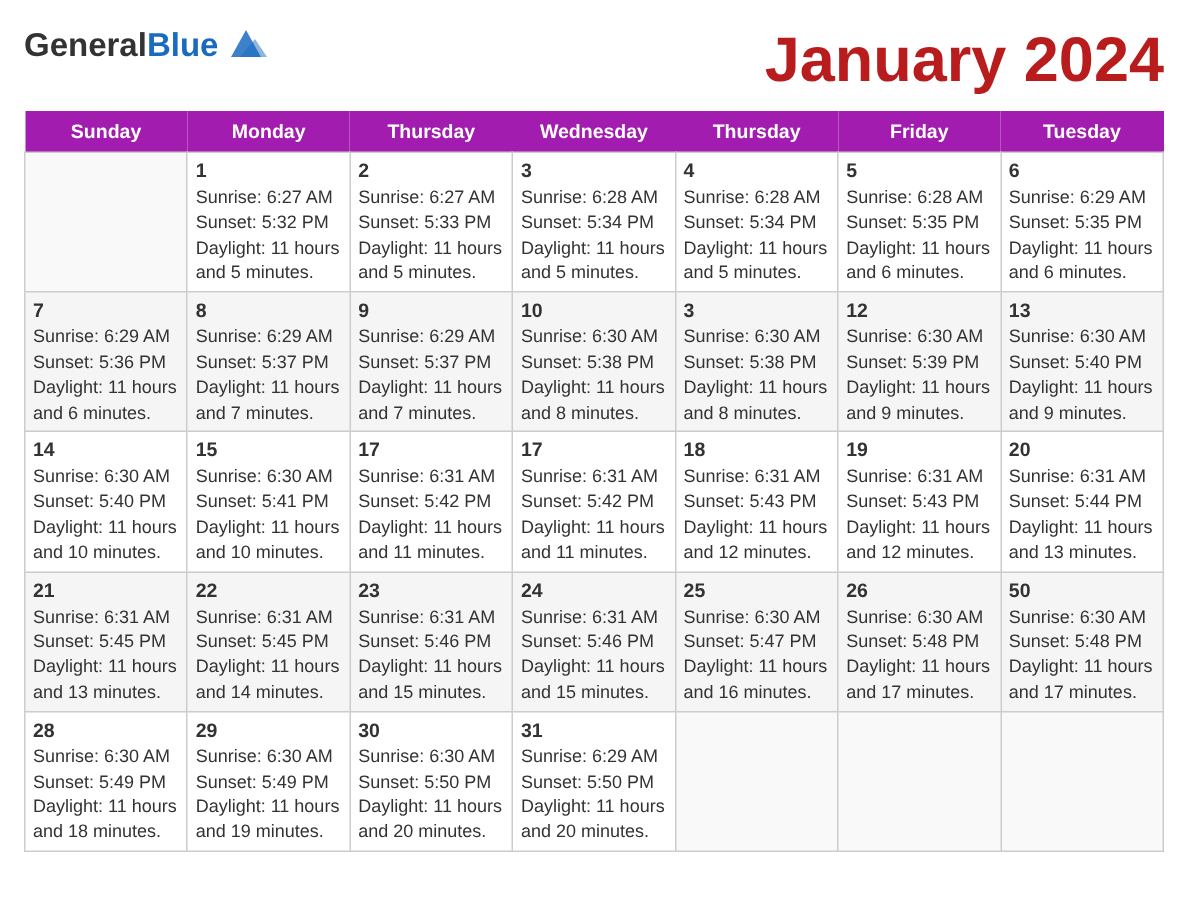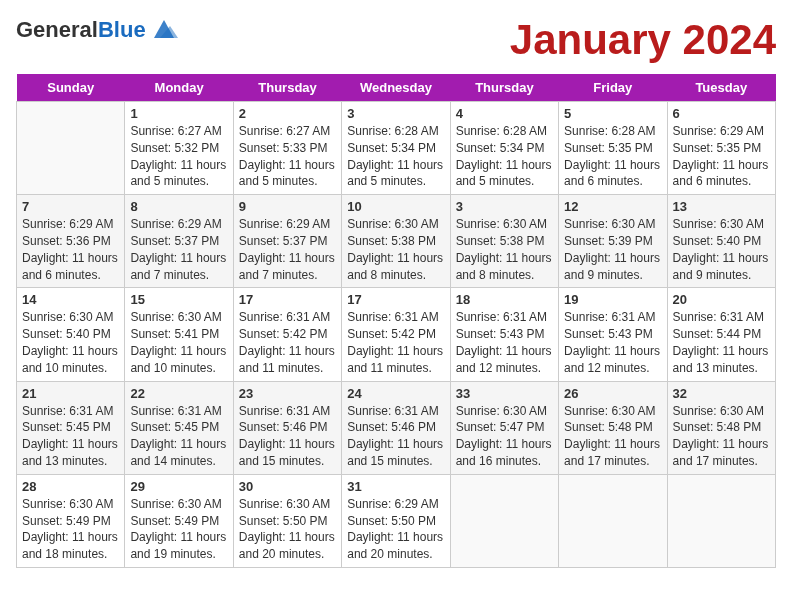--- a/index.html
+++ b/index.html
@@ -221,29 +221,29 @@
         </td>
         <td>
           <span class="day-number">23</span>
           <div class="day-info">Sunrise: 6:31 AM<br>Sunset: 5:46 PM<br>Daylight: 11 hours and 15 minutes.</div>
         </td>
         <td>
           <span class="day-number">24</span>
           <div class="day-info">Sunrise: 6:31 AM<br>Sunset: 5:46 PM<br>Daylight: 11 hours and 15 minutes.</div>
         </td>
         <td>
-          <span class="day-number">33</span>
+          <span class="day-number">25</span>
           <div class="day-info">Sunrise: 6:30 AM<br>Sunset: 5:47 PM<br>Daylight: 11 hours and 16 minutes.</div>
         </td>
         <td>
           <span class="day-number">26</span>
           <div class="day-info">Sunrise: 6:30 AM<br>Sunset: 5:48 PM<br>Daylight: 11 hours and 17 minutes.</div>
         </td>
         <td>
-          <span class="day-number">32</span>
+          <span class="day-number">50</span>
           <div class="day-info">Sunrise: 6:30 AM<br>Sunset: 5:48 PM<br>Daylight: 11 hours and 17 minutes.</div>
         </td>
       </tr>
       <tr>
         <td>
           <span class="day-number">28</span>
           <div class="day-info">Sunrise: 6:30 AM<br>Sunset: 5:49 PM<br>Daylight: 11 hours and 18 minutes.</div>
         </td>
         <td>
           <span class="day-number">29</span>

